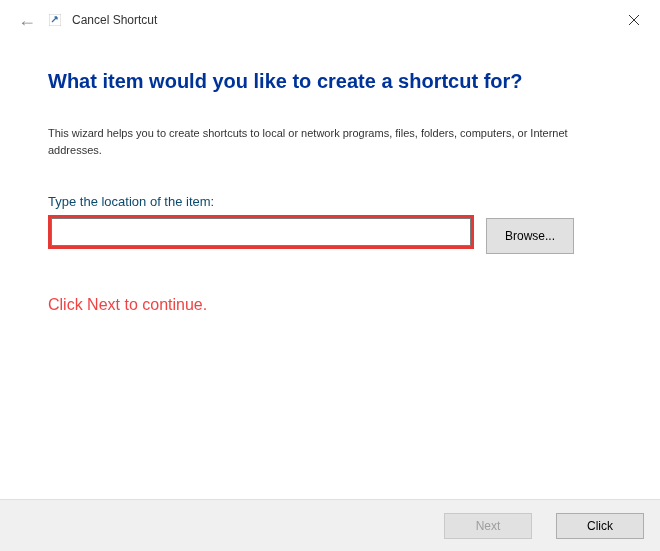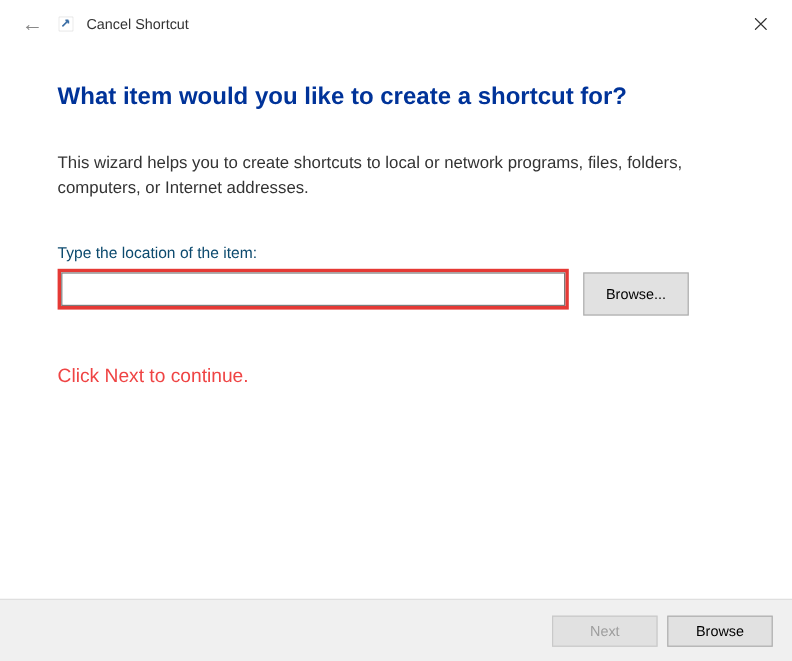--- a/index.html
+++ b/index.html
@@ -59,21 +59,21 @@
       padding: 30px 48px 0 48px;
     }
     .heading {
       color: #003399;
       font-size: 20px;
       font-weight: 700;
       margin-bottom: 32px;
     }
     .description {
       color: #333;
-      font-size: 14px;
+      font-size: 11px;
       line-height: 1.5;
       margin-bottom: 36px;
     }
     .label {
       color: #0c4a6e;
       font-size: 13px;
       margin-bottom: 6px;
     }
     .input-row {
       display: flex;
@@ -114,21 +114,21 @@
       bottom: 0;
       left: 0;
       right: 0;
       height: 52px;
       border-top: 1px solid #dfdfdf;
       background: #f0f0f0;
       display: flex;
       align-items: center;
       justify-content: flex-end;
       padding-right: 16px;
-      gap: 8px;
+      gap: 24px;
     }
     .footer-btn {
       width: 88px;
       height: 26px;
       background: #e1e1e1;
       border: 1px solid #adadad;
       font-size: 12px;
       font-family: inherit;
       cursor: pointer;
     }
@@ -166,14 +166,14 @@
     <div class="input-highlight">
       <input type="text" class="location-input" value="" style="">
     </div>
     <button class="browse-btn">Browse...</button>
   </div>
   <p class="continue-text">Click Next to continue.</p>
 </div>
 
 <div class="footer">
   <button class="footer-btn disabled">Next</button>
-  <button class="footer-btn">Browse</button>
+  <button class="footer-btn">Click</button>
 </div>
 
 </body></html>

